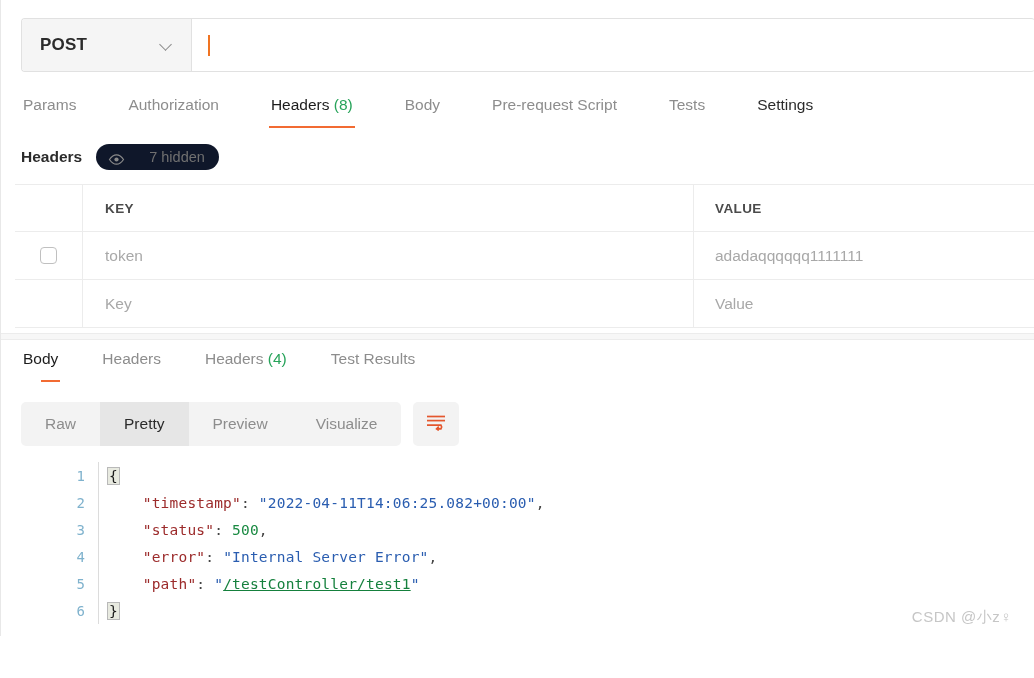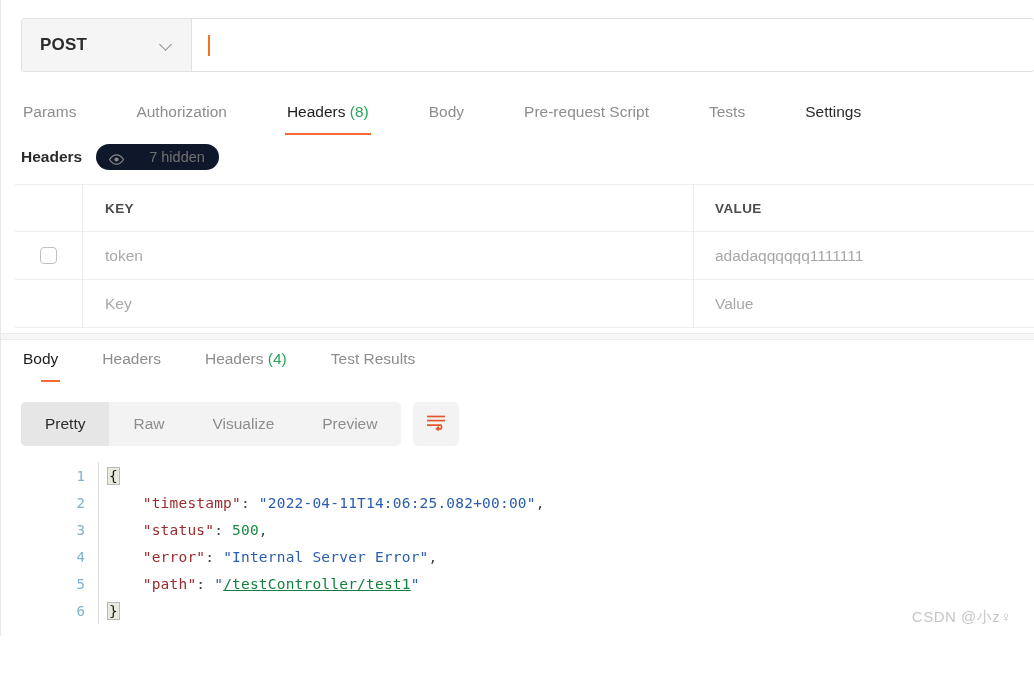--- a/index.html
+++ b/index.html
@@ -77,40 +77,40 @@
     font-size: 17px;
     color: #2c2c2c;
   }
 
   
   .req-tabs {
     position: absolute;
     left: 20px; top: 92px;
     display: flex;
     align-items: flex-end;
-    gap: 16px;
+    gap: 8px;
   }
   .tab {
     position: relative;
     padding: 4px 22px 14px 22px;
     font-size: 15.5px;
     color: #8d8d8d;
     cursor: pointer;
     white-space: nowrap;
   }
   .tab:first-child { padding-left: 2px; }
   .tab.active { color: #1c1c1c; font-weight: normal; }
   .tab.active::after {
     content: "";
     position: absolute;
     left: 20px; right: 20px; bottom: 0;
     height: 2.5px;
     background: #f26b32;
   }
-  .tab.dark { color: #2b2b2b; margin-top: 7px; }
+  .tab.dark { color: #2b2b2b; }
   .cnt-green { color: #27a35a; }
 
   
   .subhead {
     position: absolute;
     left: 20px; top: 144px;
     display: flex;
     align-items: center;
     gap: 14px;
   }
@@ -386,24 +386,24 @@
 
   <div class="resp-tabs" id="resp-tabs">
       <div class="tab active"><span>Body</span></div>
       <div class="tab"><span>Headers</span></div>
       <div class="tab"><span>Headers</span><span class="cnt-green"> (4)</span></div>
       <div class="tab"><span>Test Results</span></div>
     </div>
 
   <div class="fmt-bar">
     <div class="seg" id="fmt-seg">
+        <div class="seg-item">Raw</div>
         <div class="seg-item active">Pretty</div>
-        <div class="seg-item">Raw</div>
+        <div class="seg-item">Preview</div>
         <div class="seg-item">Visualize</div>
-        <div class="seg-item">Preview</div>
       </div>
     <div class="wrap-btn">
       <span>
         <svg width="22" height="18" viewBox="0 0 22 18">
           <line x1="2" y1="3.5" x2="20" y2="3.5" stroke="#e4572e" stroke-width="1.7"></line>
           <line x1="2" y1="7.6" x2="20" y2="7.6" stroke="#e4572e" stroke-width="1.7"></line>
           <path d="M2 12.2 H16 a3 3 0 0 1 0 3.6 H12" fill="none" stroke="#e4572e" stroke-width="1.7"></path>
           <path d="M13.8 13.6 L11.6 15.8 L13.8 17.4" fill="none" stroke="#e4572e" stroke-width="1.7"></path>
         </svg>
       </span>

